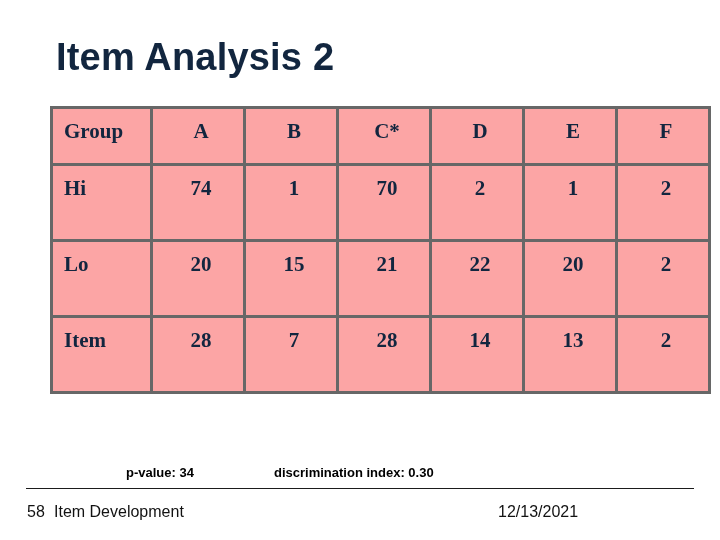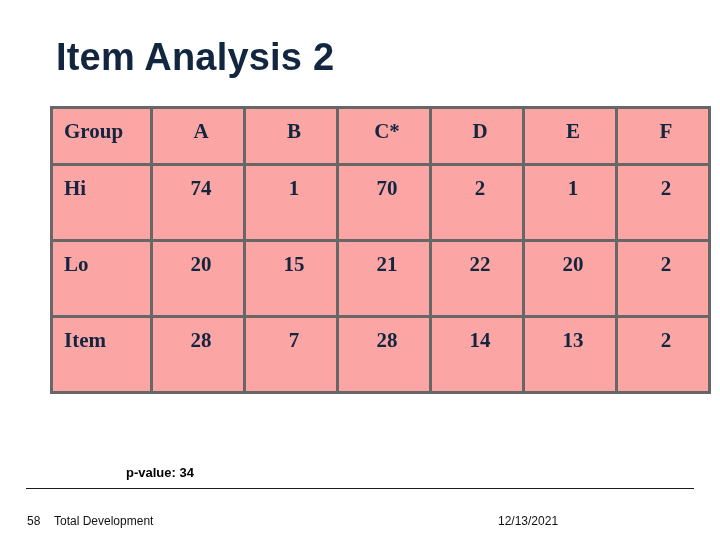--- a/index.html
+++ b/index.html
@@ -102,26 +102,26 @@
   #footer {
     position: absolute;
     left: 0;
     top: 498px;
     width: 720px;
     height: 36px;
   }
   .footer-text {
     position: absolute;
     font-family: "Liberation Sans", sans-serif;
-    font-size: 12px;
+    font-size: 16px;
     font-weight: 400;
     color: #121212;
     white-space: nowrap;
     line-height: 18px;
-    top: 14px;
+    top: 5px;
   }
   #footer-slide-number { left: 27px; }
   #footer-section-name { left: 54px; }
   #footer-date { left: 498px; }
 </style>
 </head>
 <body>
 
 <div id="slide-title">Item Analysis 2</div>
 
@@ -174,22 +174,23 @@
         <td class="col-val">14</td>
         <td class="col-val">13</td>
         <td class="col-val">2</td>
       </tr>
     </tbody>
   </table>
 </div>
 
 <div id="stats-row">
   <div class="stat-label" id="stat-pvalue">p-value: 34</div>
+  <div class="stat-label" id="stat-discrim">discrimination index: 0.30</div>
 </div>
 
 <div id="footer-rule"></div>
 
 <div id="footer">
   <div class="footer-text" id="footer-slide-number">58</div>
-  <div class="footer-text" id="footer-section-name">Total Development</div>
+  <div class="footer-text" id="footer-section-name">Item Development</div>
   <div class="footer-text" id="footer-date">12/13/2021</div>
 
 </div>
 
 </body></html>

